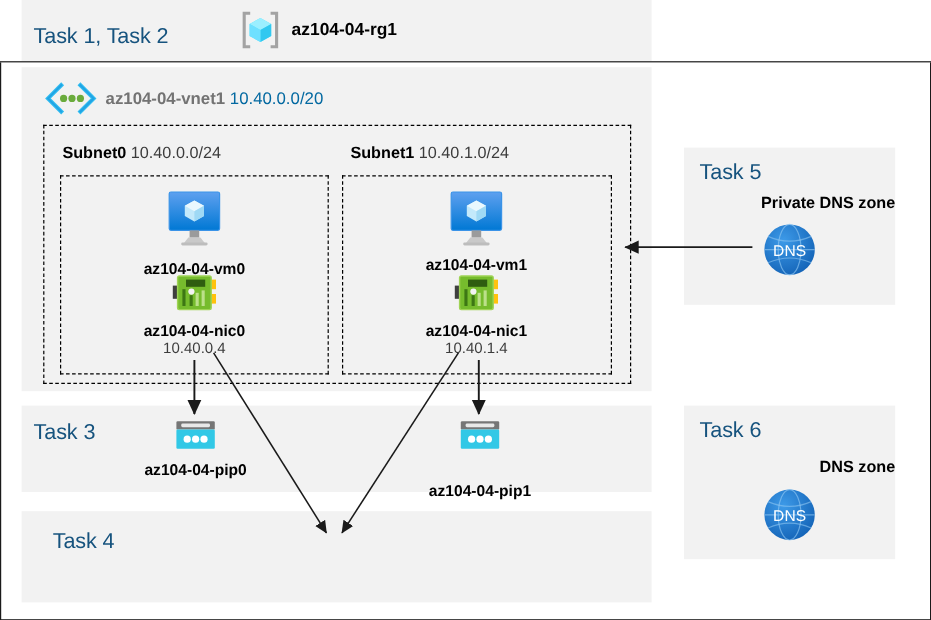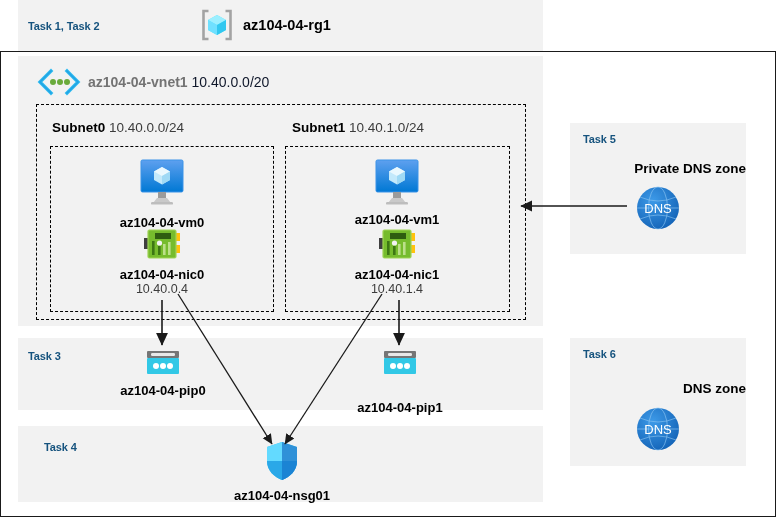--- a/index.html
+++ b/index.html
@@ -15,22 +15,22 @@
 
   
   .panel{
     position:absolute;
     background:#f2f2f2;
     box-sizing:border-box;
   }
   .task-label{
     position:absolute;
     color:#16537e;
-    font-weight:bold;
-    font-size:11px;
+    font-weight:normal;
+    font-size:18px;
     letter-spacing:-0.1px;
     white-space:nowrap;
   }
 
   
   #rg-frame{
     position:absolute;
     left:0px;top:51px;width:776px;height:466px;
     border-top:1.5px solid #1a1a1a;
     box-sizing:border-box;
@@ -58,21 +58,21 @@
   
   #header-row{position:absolute;left:0;top:0;width:776px;height:51px;background:#ffffff;}
   #header-band{position:absolute;left:18px;top:0;width:525px;height:51px;background:#f2f2f2;}
 
   
   #vnet-title{
     position:absolute;left:88px;top:74px;
     font-size:14px;white-space:nowrap;
   }
   #vnet-title b{color:#737373;font-weight:bold;}
-  #vnet-title span{color:#0f172a;font-weight:normal;}
+  #vnet-title span{color:#0369a1;font-weight:normal;}
 
   
   #subnets-box{
     position:absolute;left:36px;top:104px;width:490px;height:216px;
     border:1.6px dashed #000;
     box-sizing:border-box;
   }
   .subnet-title{
     position:absolute;font-size:13.5px;white-space:nowrap;
   }
@@ -283,32 +283,20 @@
         <circle cx="19" cy="18" r="3" fill="#ffffff"></circle>
         <circle cx="26" cy="18" r="3" fill="#ffffff"></circle>
       </svg>
     </div>
     <div class="lbl" style="margin-top:18px;">az104-04-pip1</div>
   </div>
 
   <div class="panel" style="left:18px;top:426px;width:525px;height:76px;"></div>
   <div class="task-label" style="left:44px;top:441px;">Task 4</div>
 
-  <div class="node" style="left:222px;top:440px;width:120px;">
-    <div class="ico">
-      <svg width="36" height="42" viewBox="0 0 36 42">
-        <path d="M18 2 L33 7 L33 21 C33 31 25.5 37 18 40 C10.5 37 3 31 3 21 L3 7 Z" fill="#32bdf0"></path>
-        <path d="M18 2 L33 7 L33 21 C33 31 25.5 37 18 40 Z" fill="#2f91d8"></path>
-        <path d="M18 21 L33 21 C33 31 25.5 37 18 40 Z" fill="#1b84d4"></path>
-        <path d="M3 21 L18 21 L18 40 C10.5 37 3 31 3 21 Z" fill="#2aa8e8"></path>
-        <path d="M18 2 L3 7 L3 21 L18 21 Z" fill="#63daff"></path>
-      </svg>
-    </div>
-    <div class="lbl" style="margin-top:2px;">az104-04-nsg01</div>
-  </div>
 
   <div class="panel" style="left:570px;top:123px;width:176px;height:131px;"></div>
   <div class="task-label" style="left:583px;top:133px;">Task 5</div>
   <div class="dns-title" style="left:570px;top:161px;width:176px;">Private DNS zone</div>
   <div style="position:absolute;left:632px;top:183px;width:52px;height:50px;">
     <svg width="52" height="50" viewBox="0 0 52 50">
       <defs>
         <radialGradient id="dg5" cx="0.38" cy="0.32" r="0.78">
           <stop offset="0" stop-color="#3d9ae8"></stop>
             <stop offset="1" stop-color="#1160b4"></stop>

